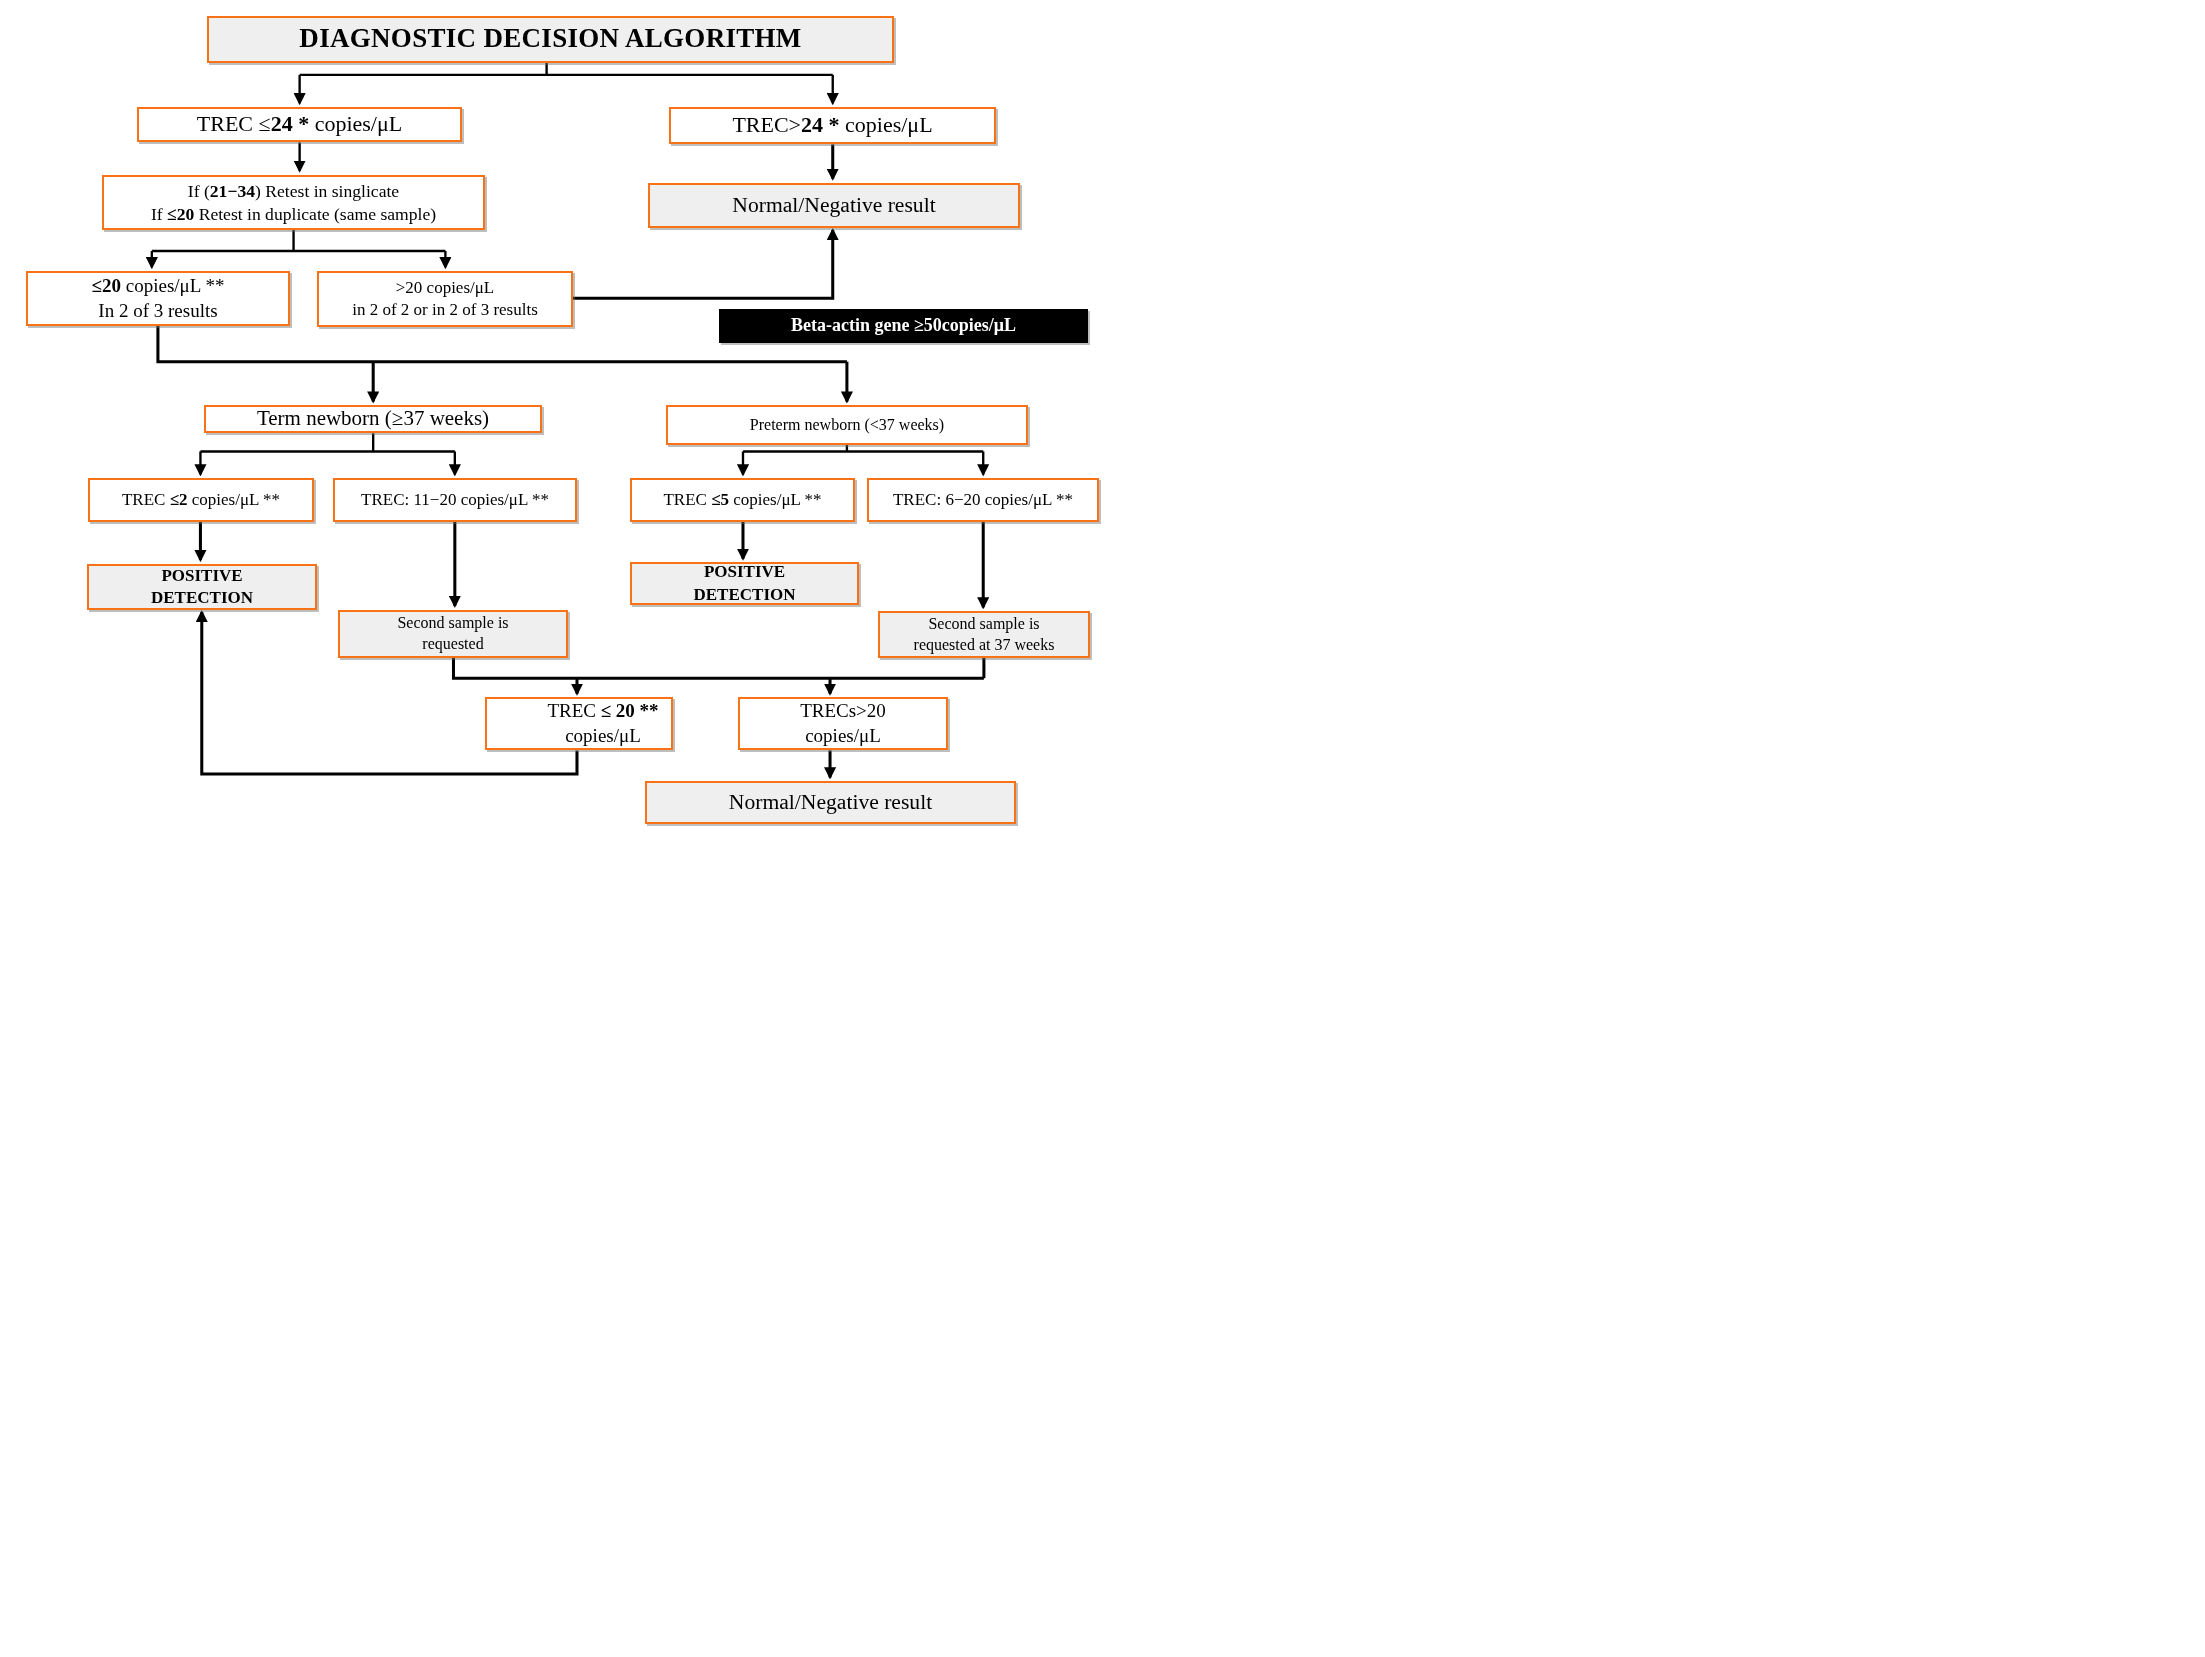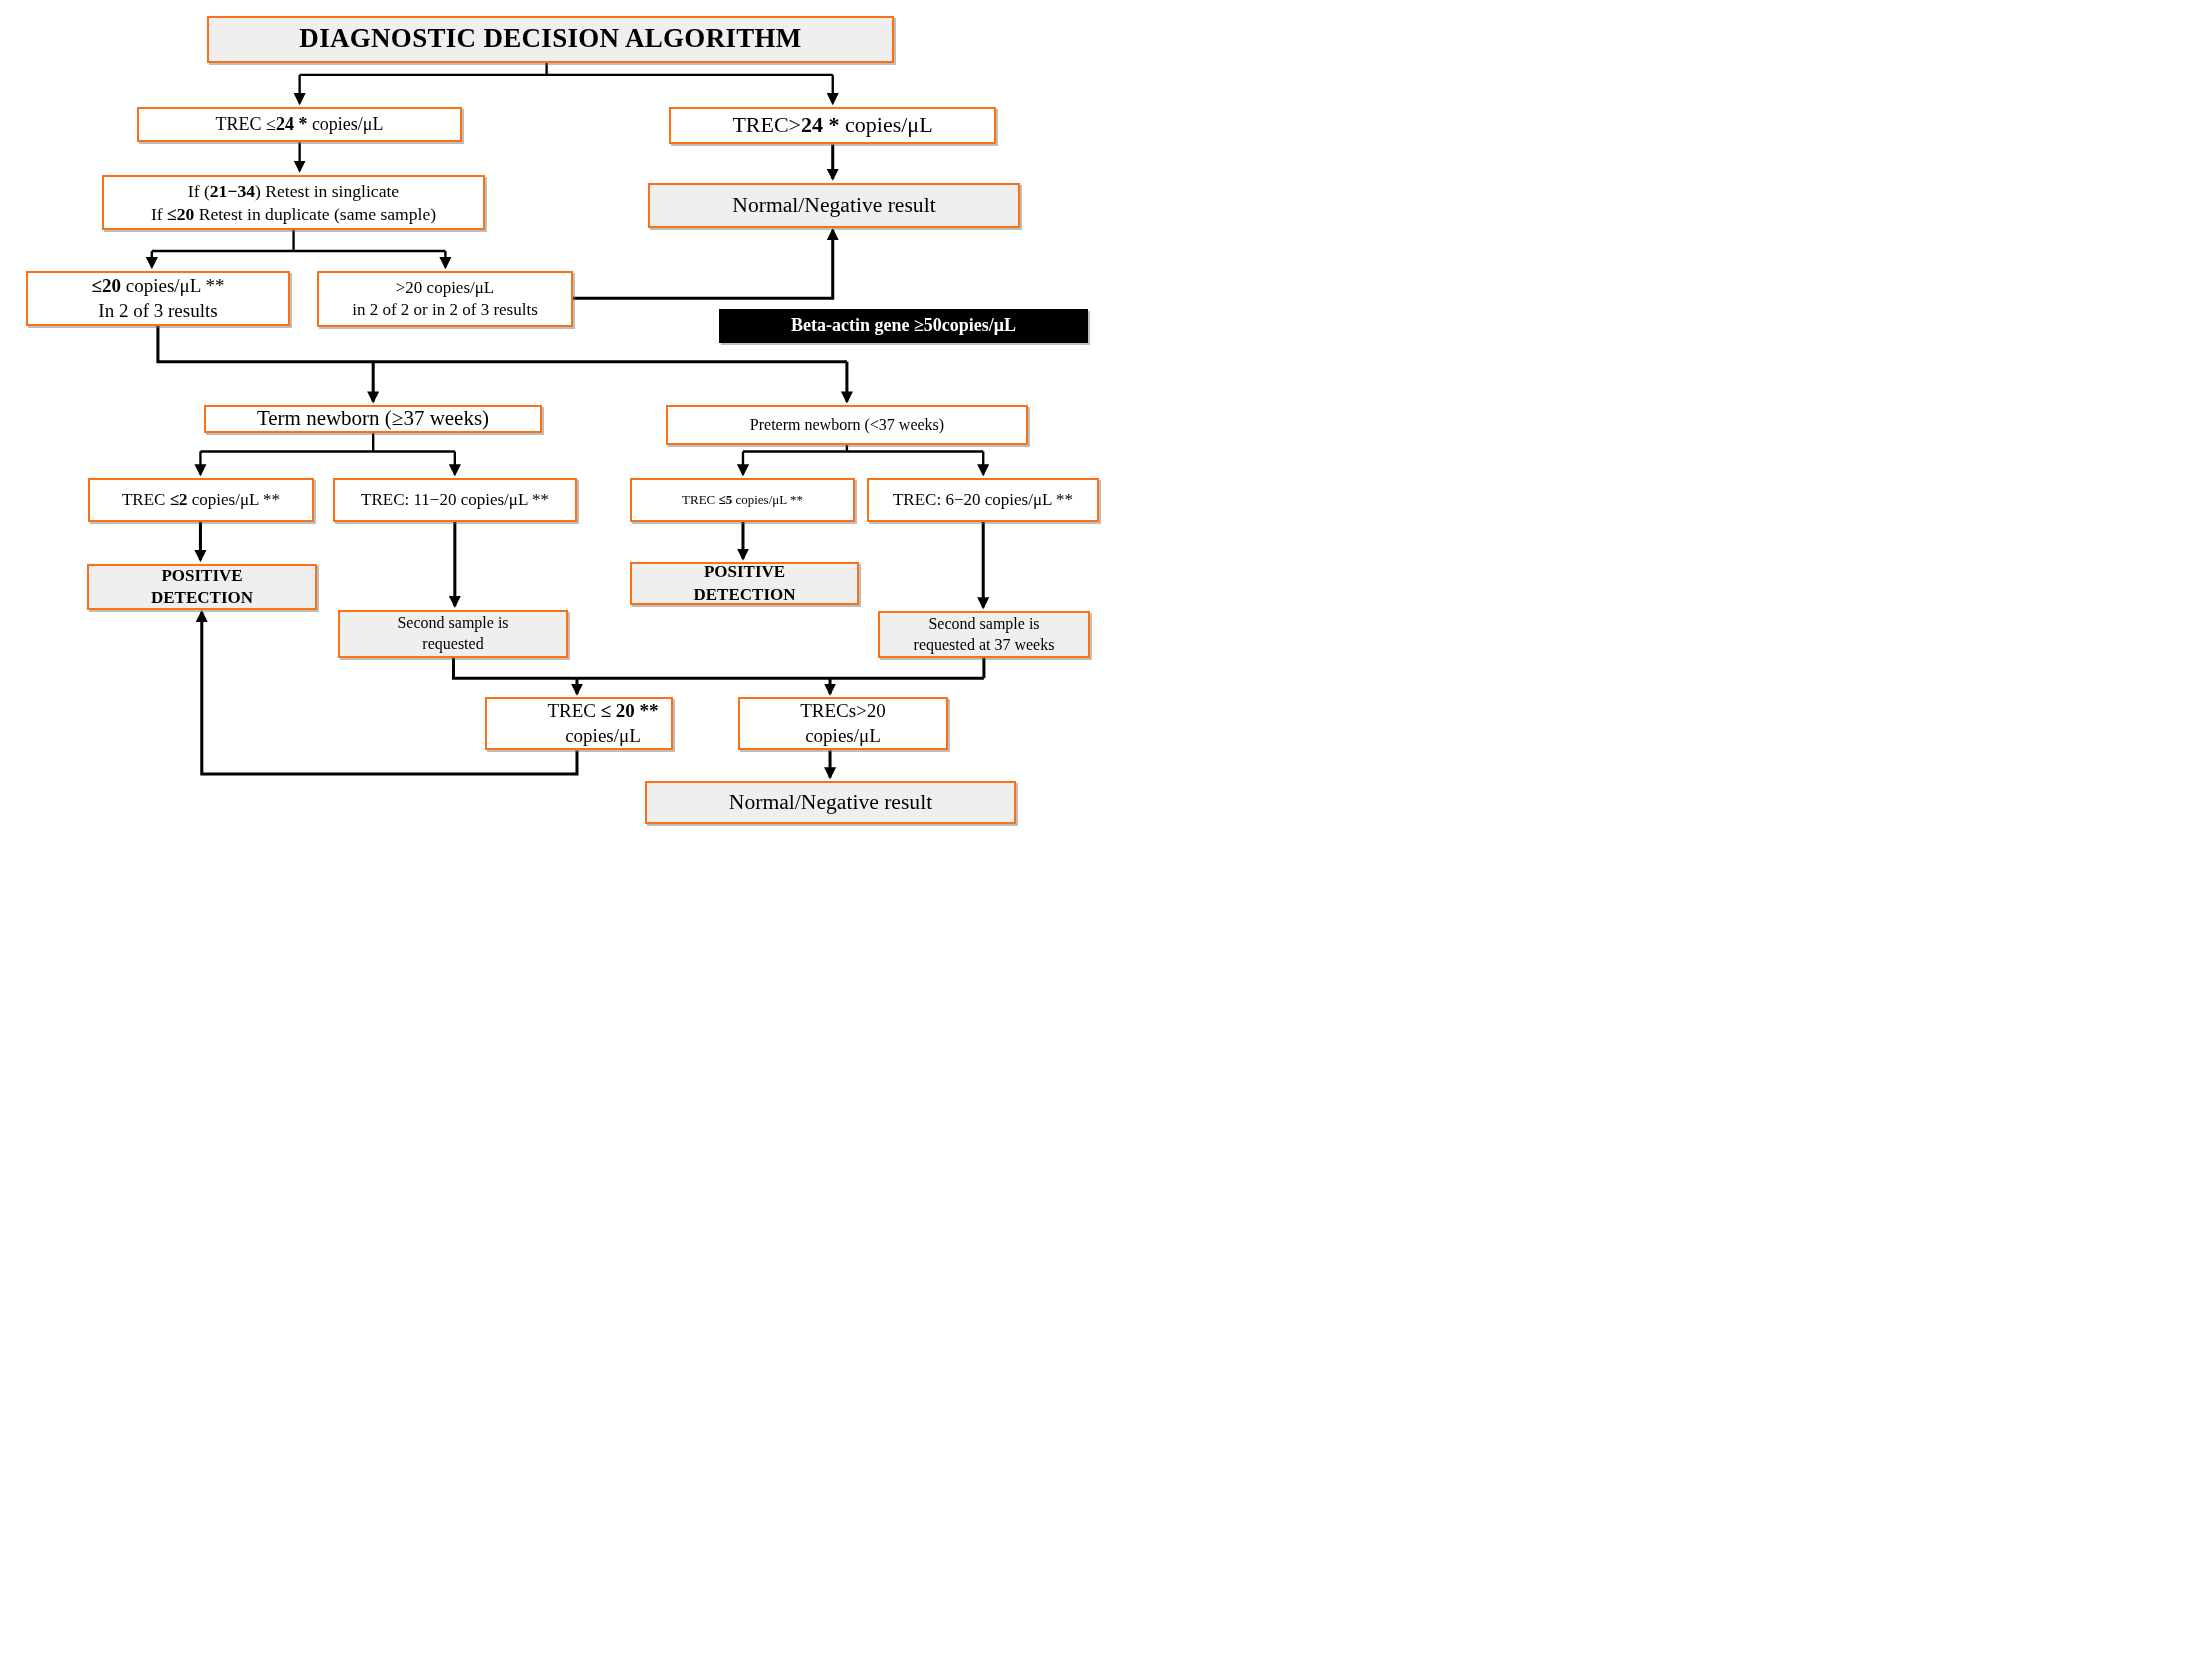--- a/index.html
+++ b/index.html
@@ -76,21 +76,21 @@
     <path class="w2" d="M1230,1005 L1230,1028" marker-end="url(#arrow)"></path>
 
     <path class="w2" d="M855,1112 L855,1147 L299,1147 L299,907" marker-end="url(#arrow)"></path>
     <path class="w2" d="M1230,1112 L1230,1152" marker-end="url(#arrow)"></path>
   </svg>
 
   <div class="node gray title-node" style="left:207px;top:15.5px;width:687px;height:47px;font-size:27px;">
     <div class="line">DIAGNOSTIC DECISION ALGORITHM</div>
   </div>
 
-  <div class="node" style="left:137px;top:107px;width:325px;height:35px;font-size:18px;">
+  <div class="node" style="left:137px;top:107px;width:325px;height:35px;font-size:22px;">
     <div class="line"><span>TREC ≤</span><span class="b">24 *</span><span> copies/μL</span></div>
   </div>
   <div class="node" style="left:669px;top:107px;width:327px;height:37px;font-size:22px;">
     <div class="line"><span>TREC&gt;</span><span class="b">24 *</span><span> copies/μL</span></div>
   </div>
 
   <div class="node" style="left:102px;top:175px;width:383px;height:55px;font-size:17.6px;">
     <div class="line"><span>If (</span><span class="b">21−34</span><span>) Retest in singlicate</span></div>
     <div class="line"><span>If </span><span class="b">≤20</span><span> Retest in duplicate (same sample)</span></div>
   </div>
@@ -116,21 +116,21 @@
   <div class="node" style="left:666px;top:405px;width:362px;height:40px;font-size:16px;">
     <div class="line">Preterm newborn (&lt;37 weeks)</div>
   </div>
 
   <div class="node" style="left:88px;top:478px;width:226px;height:44px;font-size:17px;">
     <div class="line"><span>TREC </span><span class="b">≤2</span><span> copies/μL **</span></div>
   </div>
   <div class="node" style="left:333px;top:478px;width:244px;height:44px;font-size:17px;">
     <div class="line">TREC: 11−20 copies/μL **</div>
   </div>
-  <div class="node" style="left:630px;top:478px;width:225px;height:44px;font-size:13px;">
+  <div class="node" style="left:630px;top:478px;width:225px;height:44px;font-size:17px;">
     <div class="line"><span>TREC </span><span class="b">≤5</span><span> copies/μL **</span></div>
   </div>
   <div class="node" style="left:867px;top:478px;width:232px;height:44px;font-size:17px;">
     <div class="line">TREC: 6−20 copies/μL **</div>
   </div>
 
   <div class="node gray" style="left:87px;top:564px;width:230px;height:46px;font-size:17px;font-weight:bold;">
     <div class="line">POSITIVE</div>
     <div class="line">DETECTION</div>
   </div>

